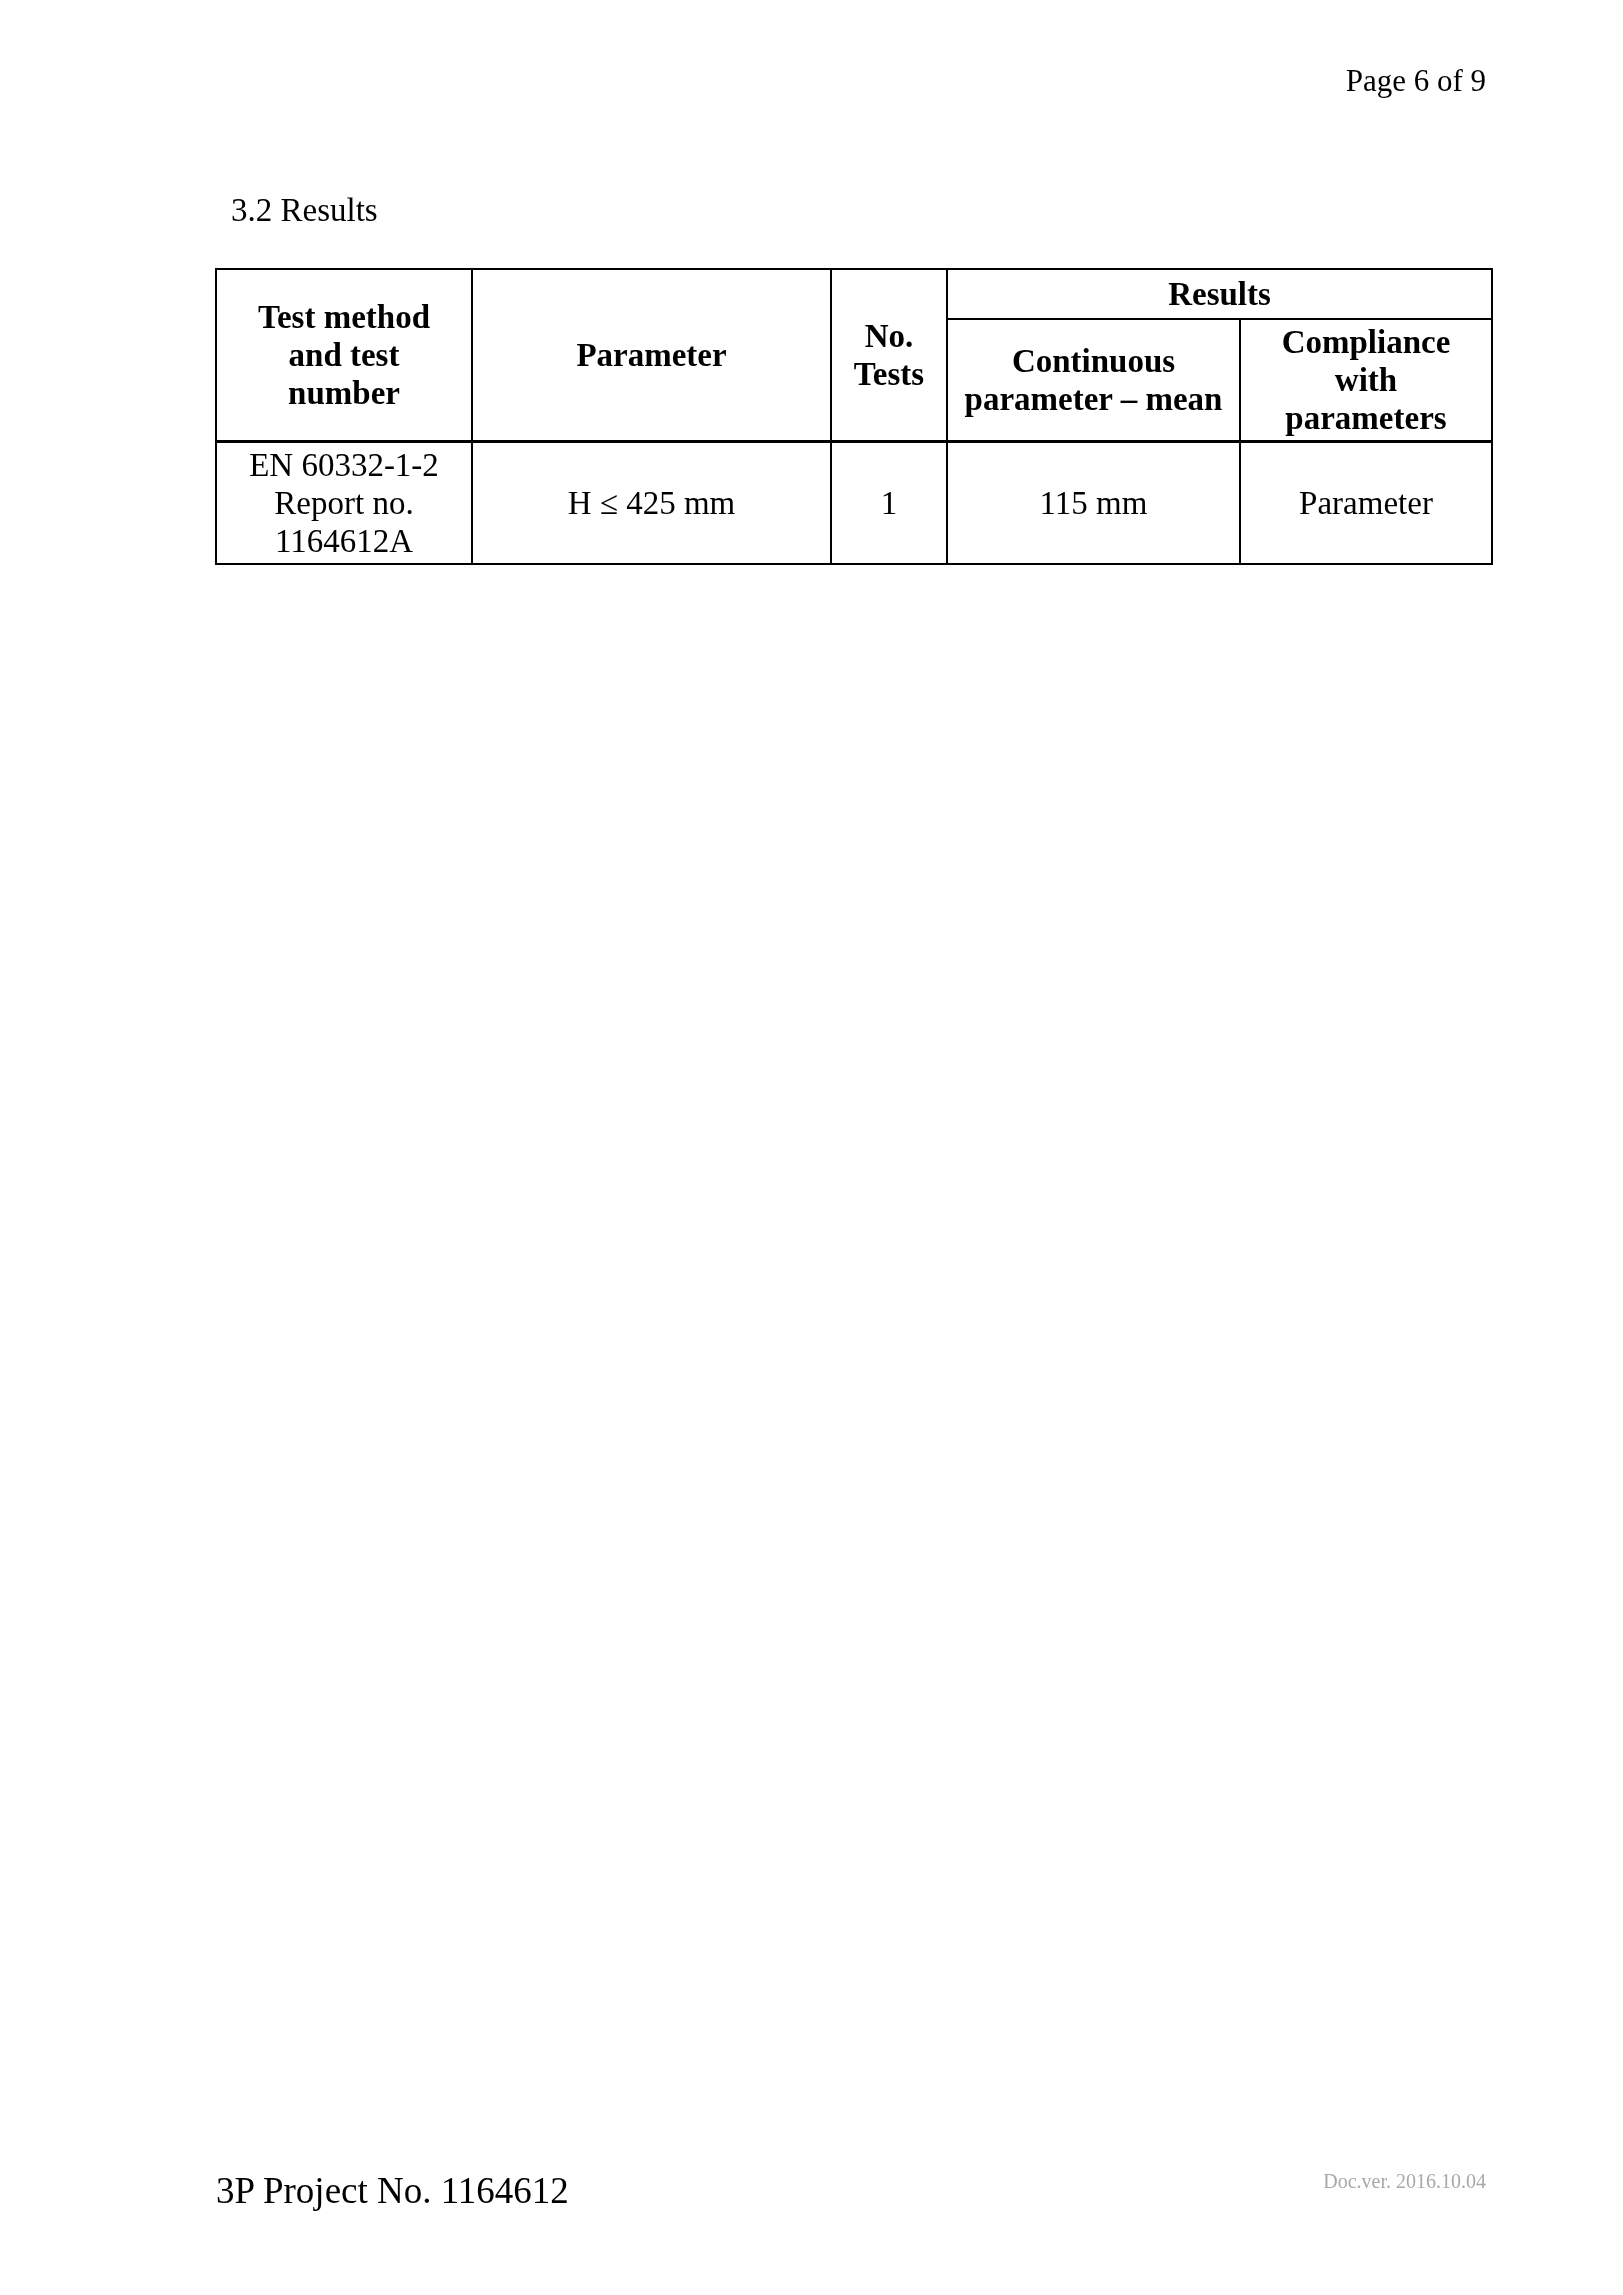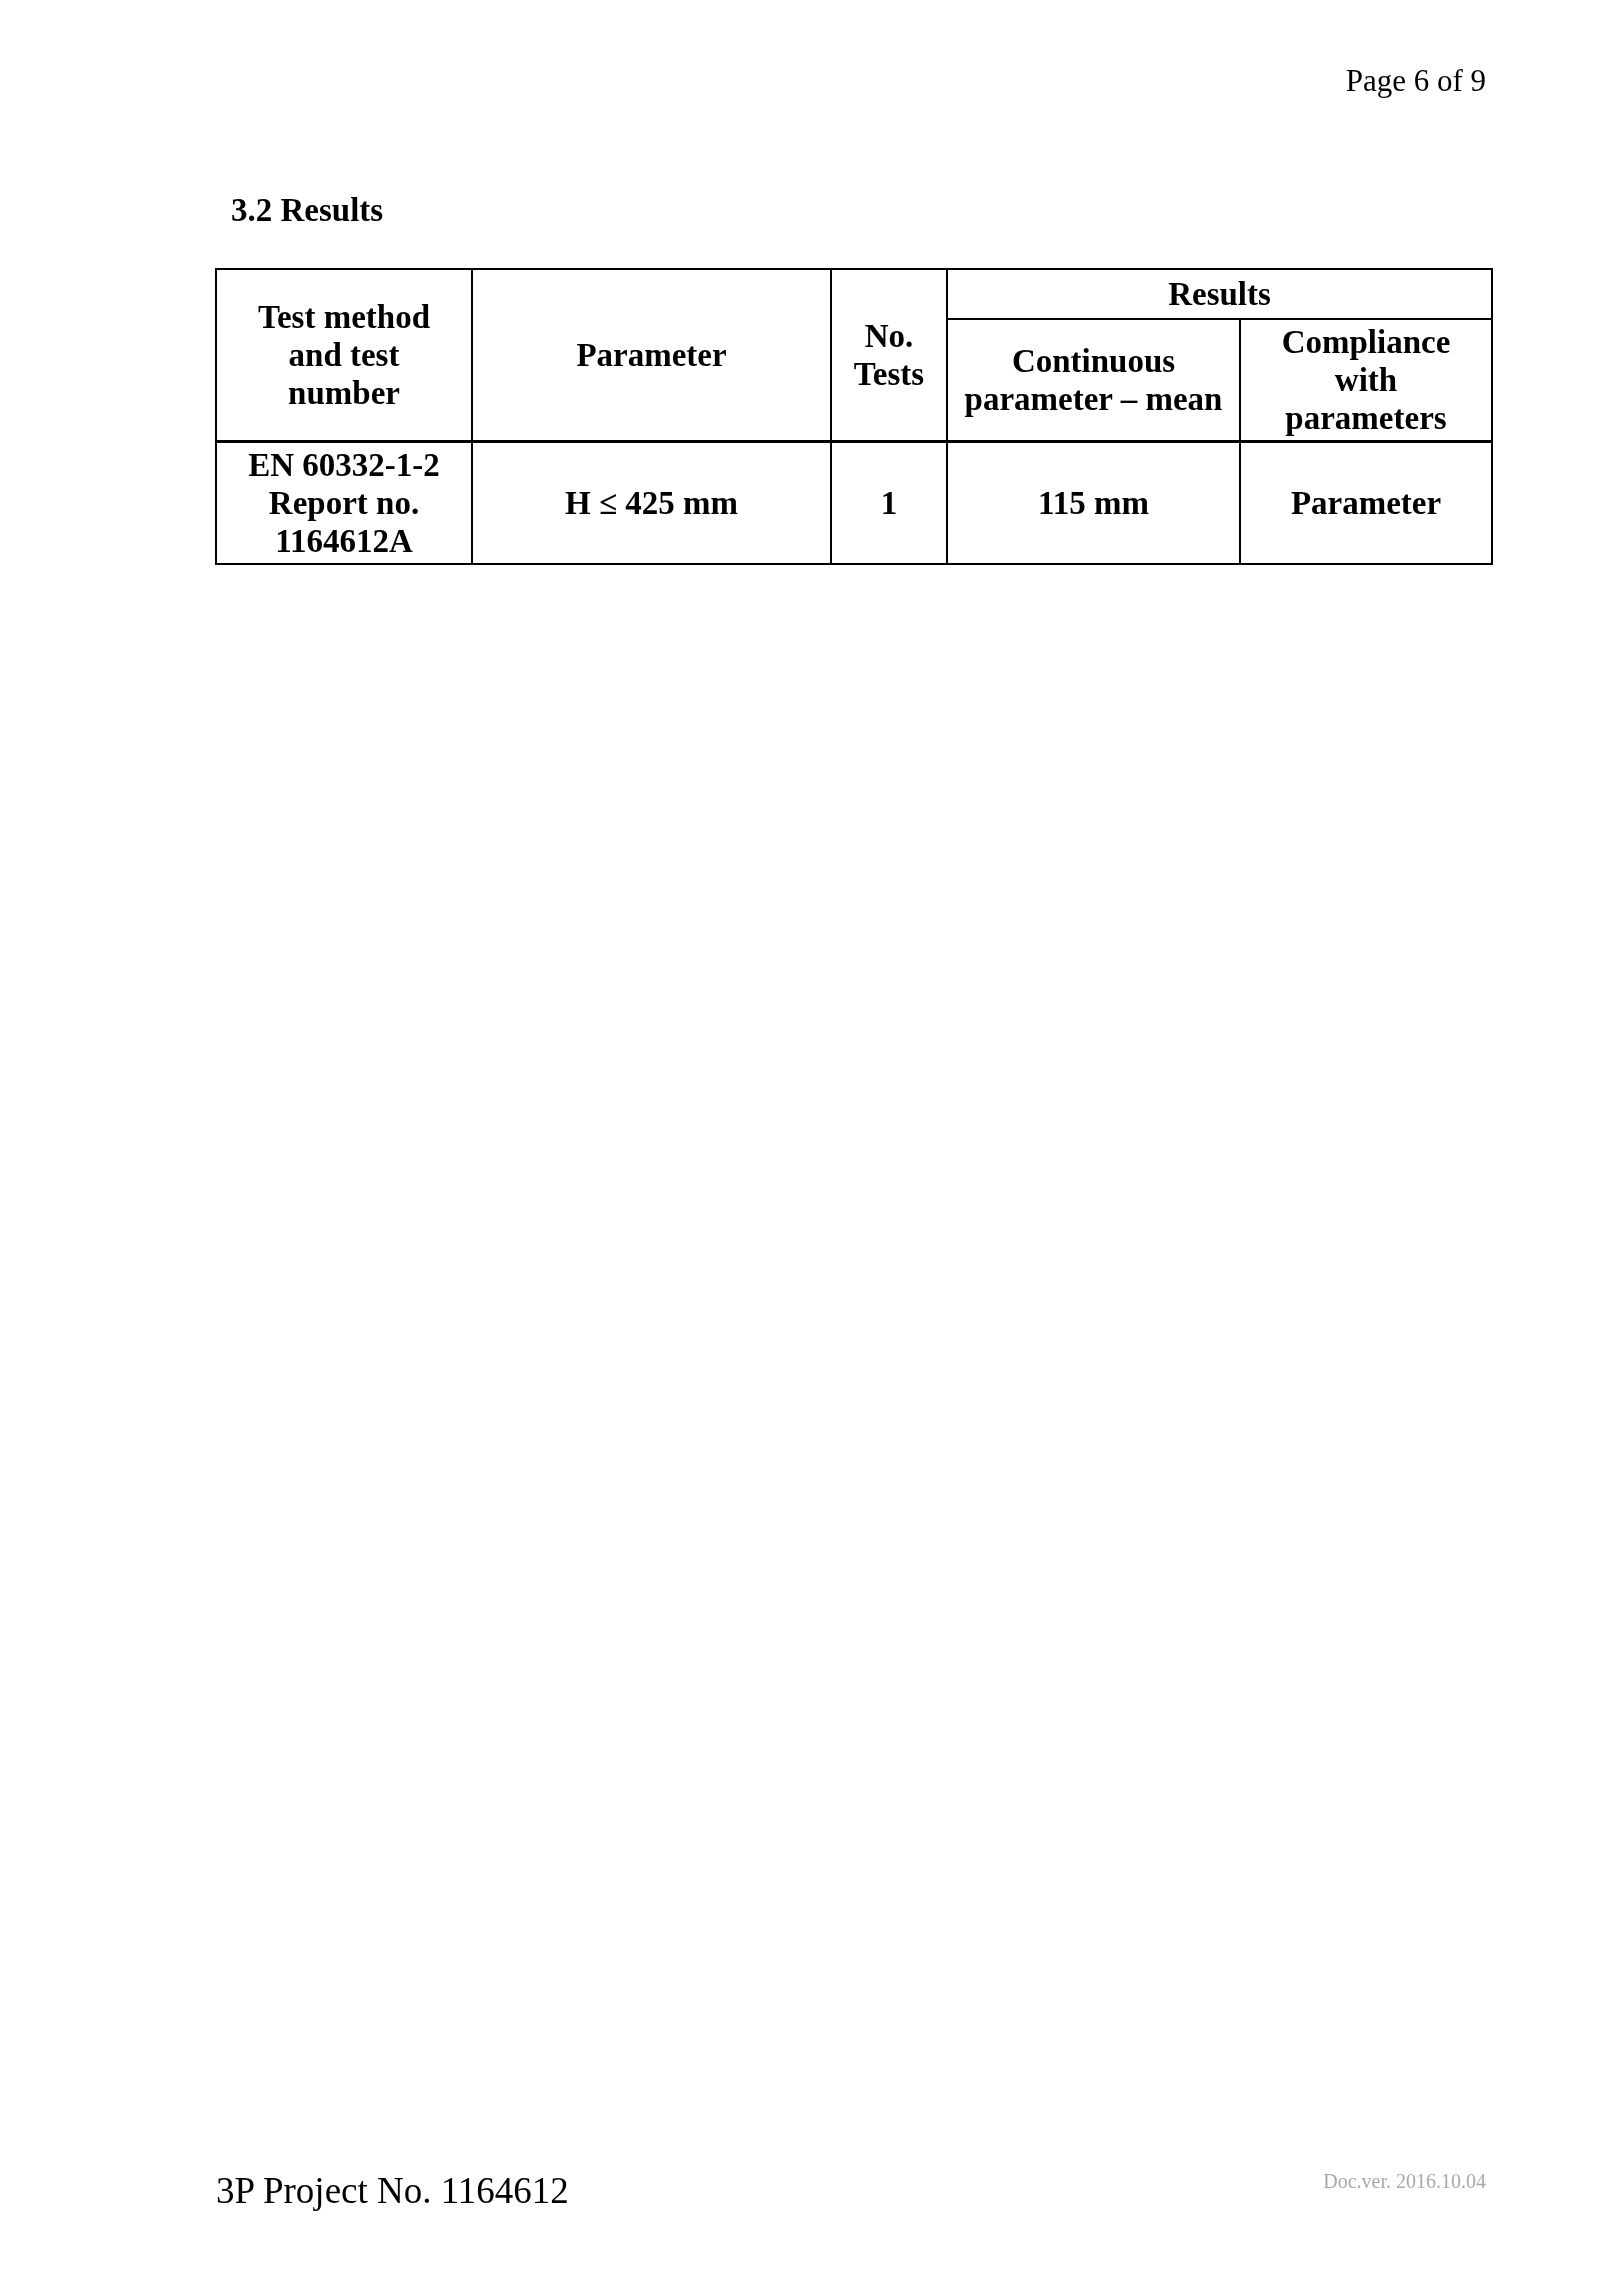--- a/index.html
+++ b/index.html
@@ -27,21 +27,21 @@
     line-height: 1.15;
     white-space: nowrap;
   }
 
   
   .section-heading {
     position: absolute;
     top: 192px;
     left: 214px;
     font-size: 33px;
-    font-weight: bold;
+    font-weight: normal;
     line-height: 1.15;
     white-space: nowrap;
   }
 
   
   .table-wrap {
     position: absolute;
     top: 268px;
     left: 198px;
   }
@@ -53,21 +53,21 @@
     line-height: 1.16;
     border-radius: 28px;
   }
   table.results th,
   table.results td {
     border: 2px solid #000000;
     text-align: center;
     vertical-align: middle;
     padding: 2.6px 6.5px;
     white-space: pre-line;
-    font-weight: bold;
+    font-weight: normal;
   }
   table.results {
     border: 2.6px solid #000000;
   }
   table.results th {
     font-weight: bold;
   }
   tr.row-header-top   { height: 50px;  }
   tr.row-header-sub   { height: 111px; }
   tr.row-data         { height: 120px; }

